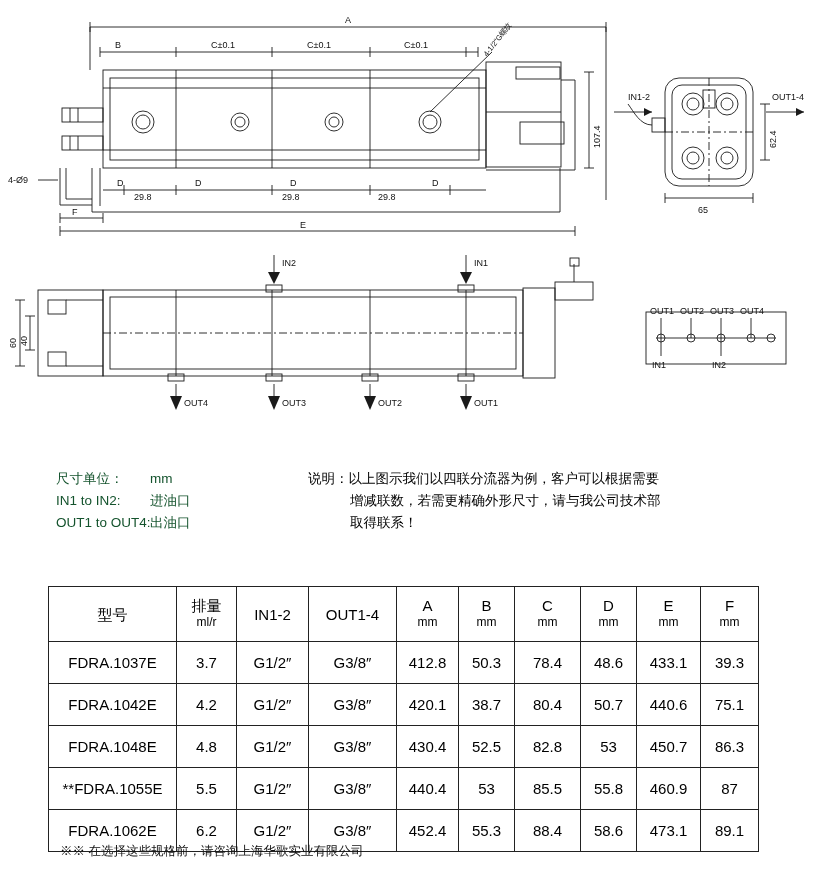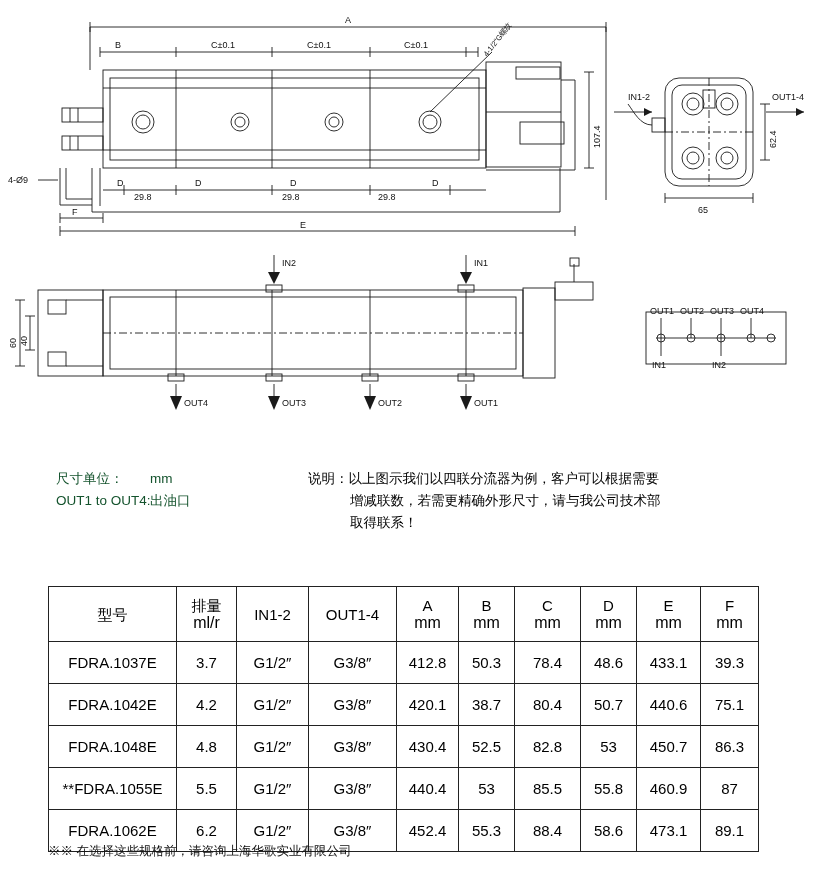--- a/index.html
+++ b/index.html
@@ -85,26 +85,26 @@
     padding: 0;
   }
   table.spec thead th {
     height: 54px;
     font-size: 15px;
   }
   .hdr-two {
     line-height: 17px;
   }
   .hdr-two .big { font-size: 15px; }
-  .hdr-two .small { font-size: 16px; }
+  .hdr-two .small { font-size: 12px; }
   .port { font-weight: bold; font-size: 16px; }
   .model { font-size: 15px; }
   .footnote {
     position: absolute;
-    left: 48px;
+    left: 60px;
     top: 843px;
     font-size: 12.5px;
     color: #111;
   }
   .col-model { width: 128px; }
   .col-disp  { width: 60px; }
   .col-in    { width: 72px; }
   .col-out   { width: 88px; }
   .col-a     { width: 62px; }
   .col-b     { width: 56px; }
@@ -336,20 +336,23 @@
       </g>
     </svg>
   </div>
 
   <div class="notes">
     <div class="legend">
       <div class="row">
         <span class="lbl unit-val">尺寸单位：</span><span class="val">mm</span>
       </div>
       <div class="row">
+        <span class="lbl unit-val">IN1 to IN2:</span><span class="val">进油口</span>
+      </div>
+      <div class="row">
         <span class="lbl unit-val">OUT1 to OUT4:</span><span class="val">出油口</span>
       </div>
     </div>
     <div class="desc">
       <div>说明：以上图示我们以四联分流器为例，客户可以根据需要</div>
       <div class="l2">增减联数，若需更精确外形尺寸，请与我公司技术部</div>
       <div class="l3">取得联系！</div>
     </div>
   </div>
 

